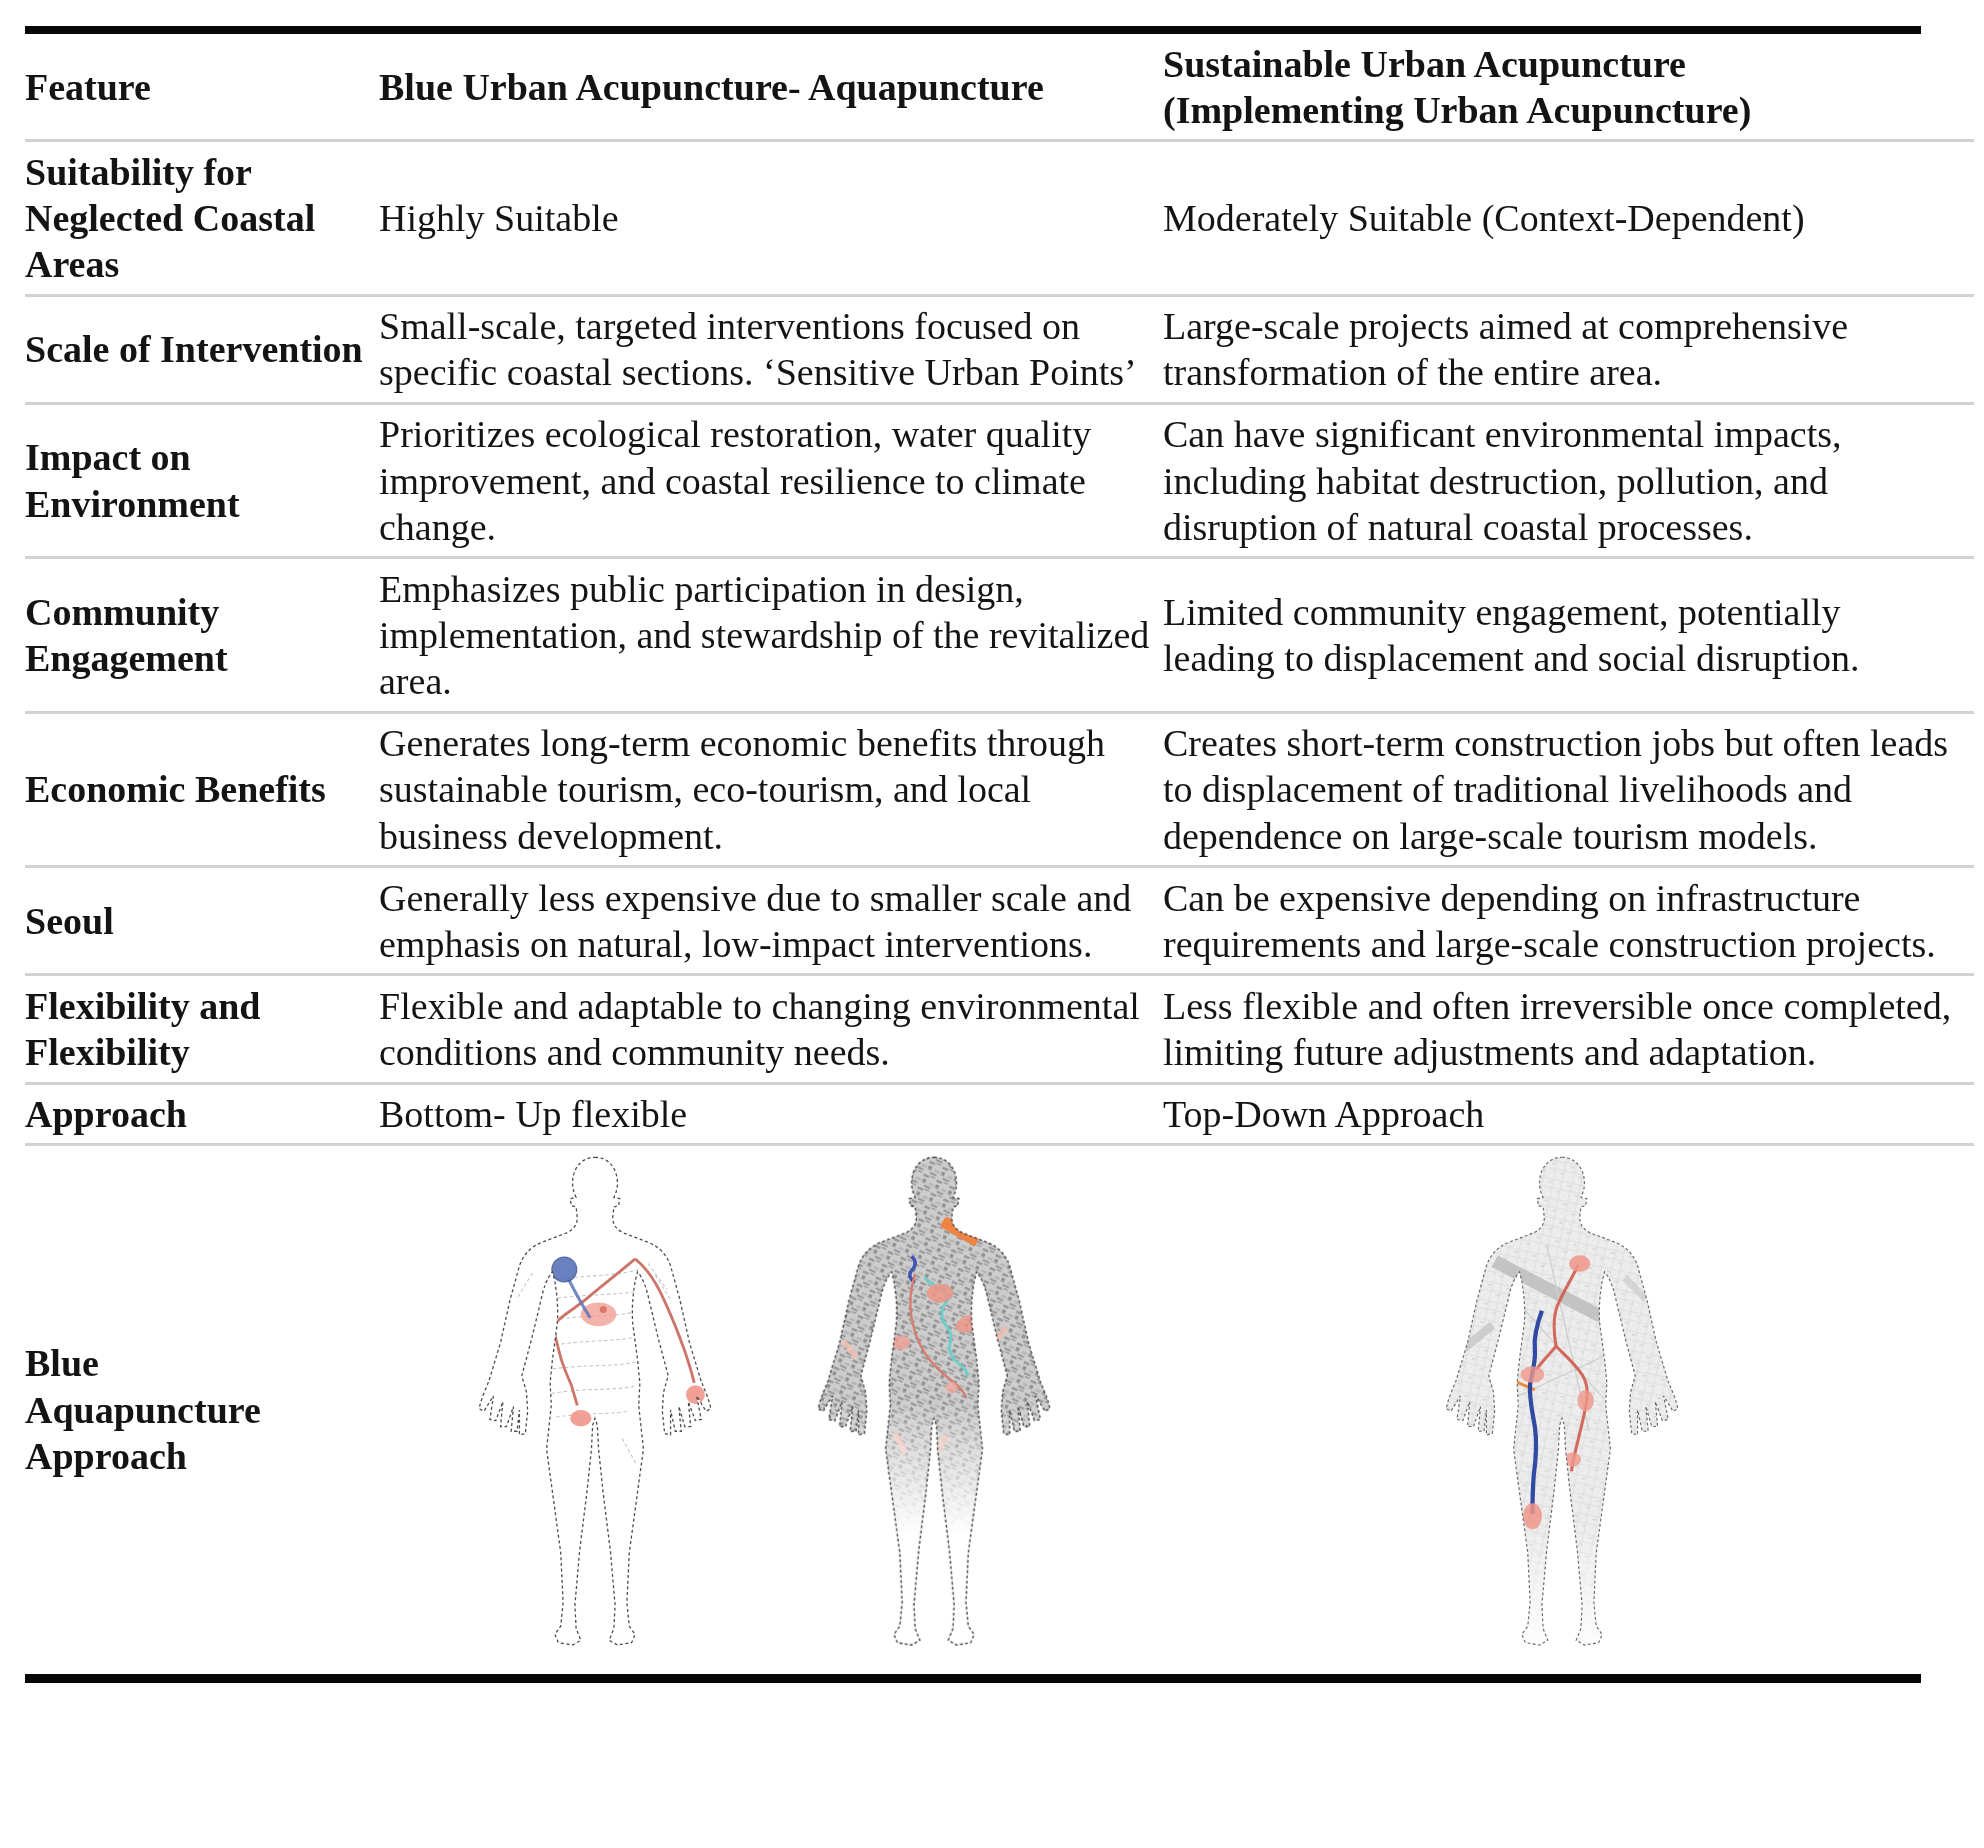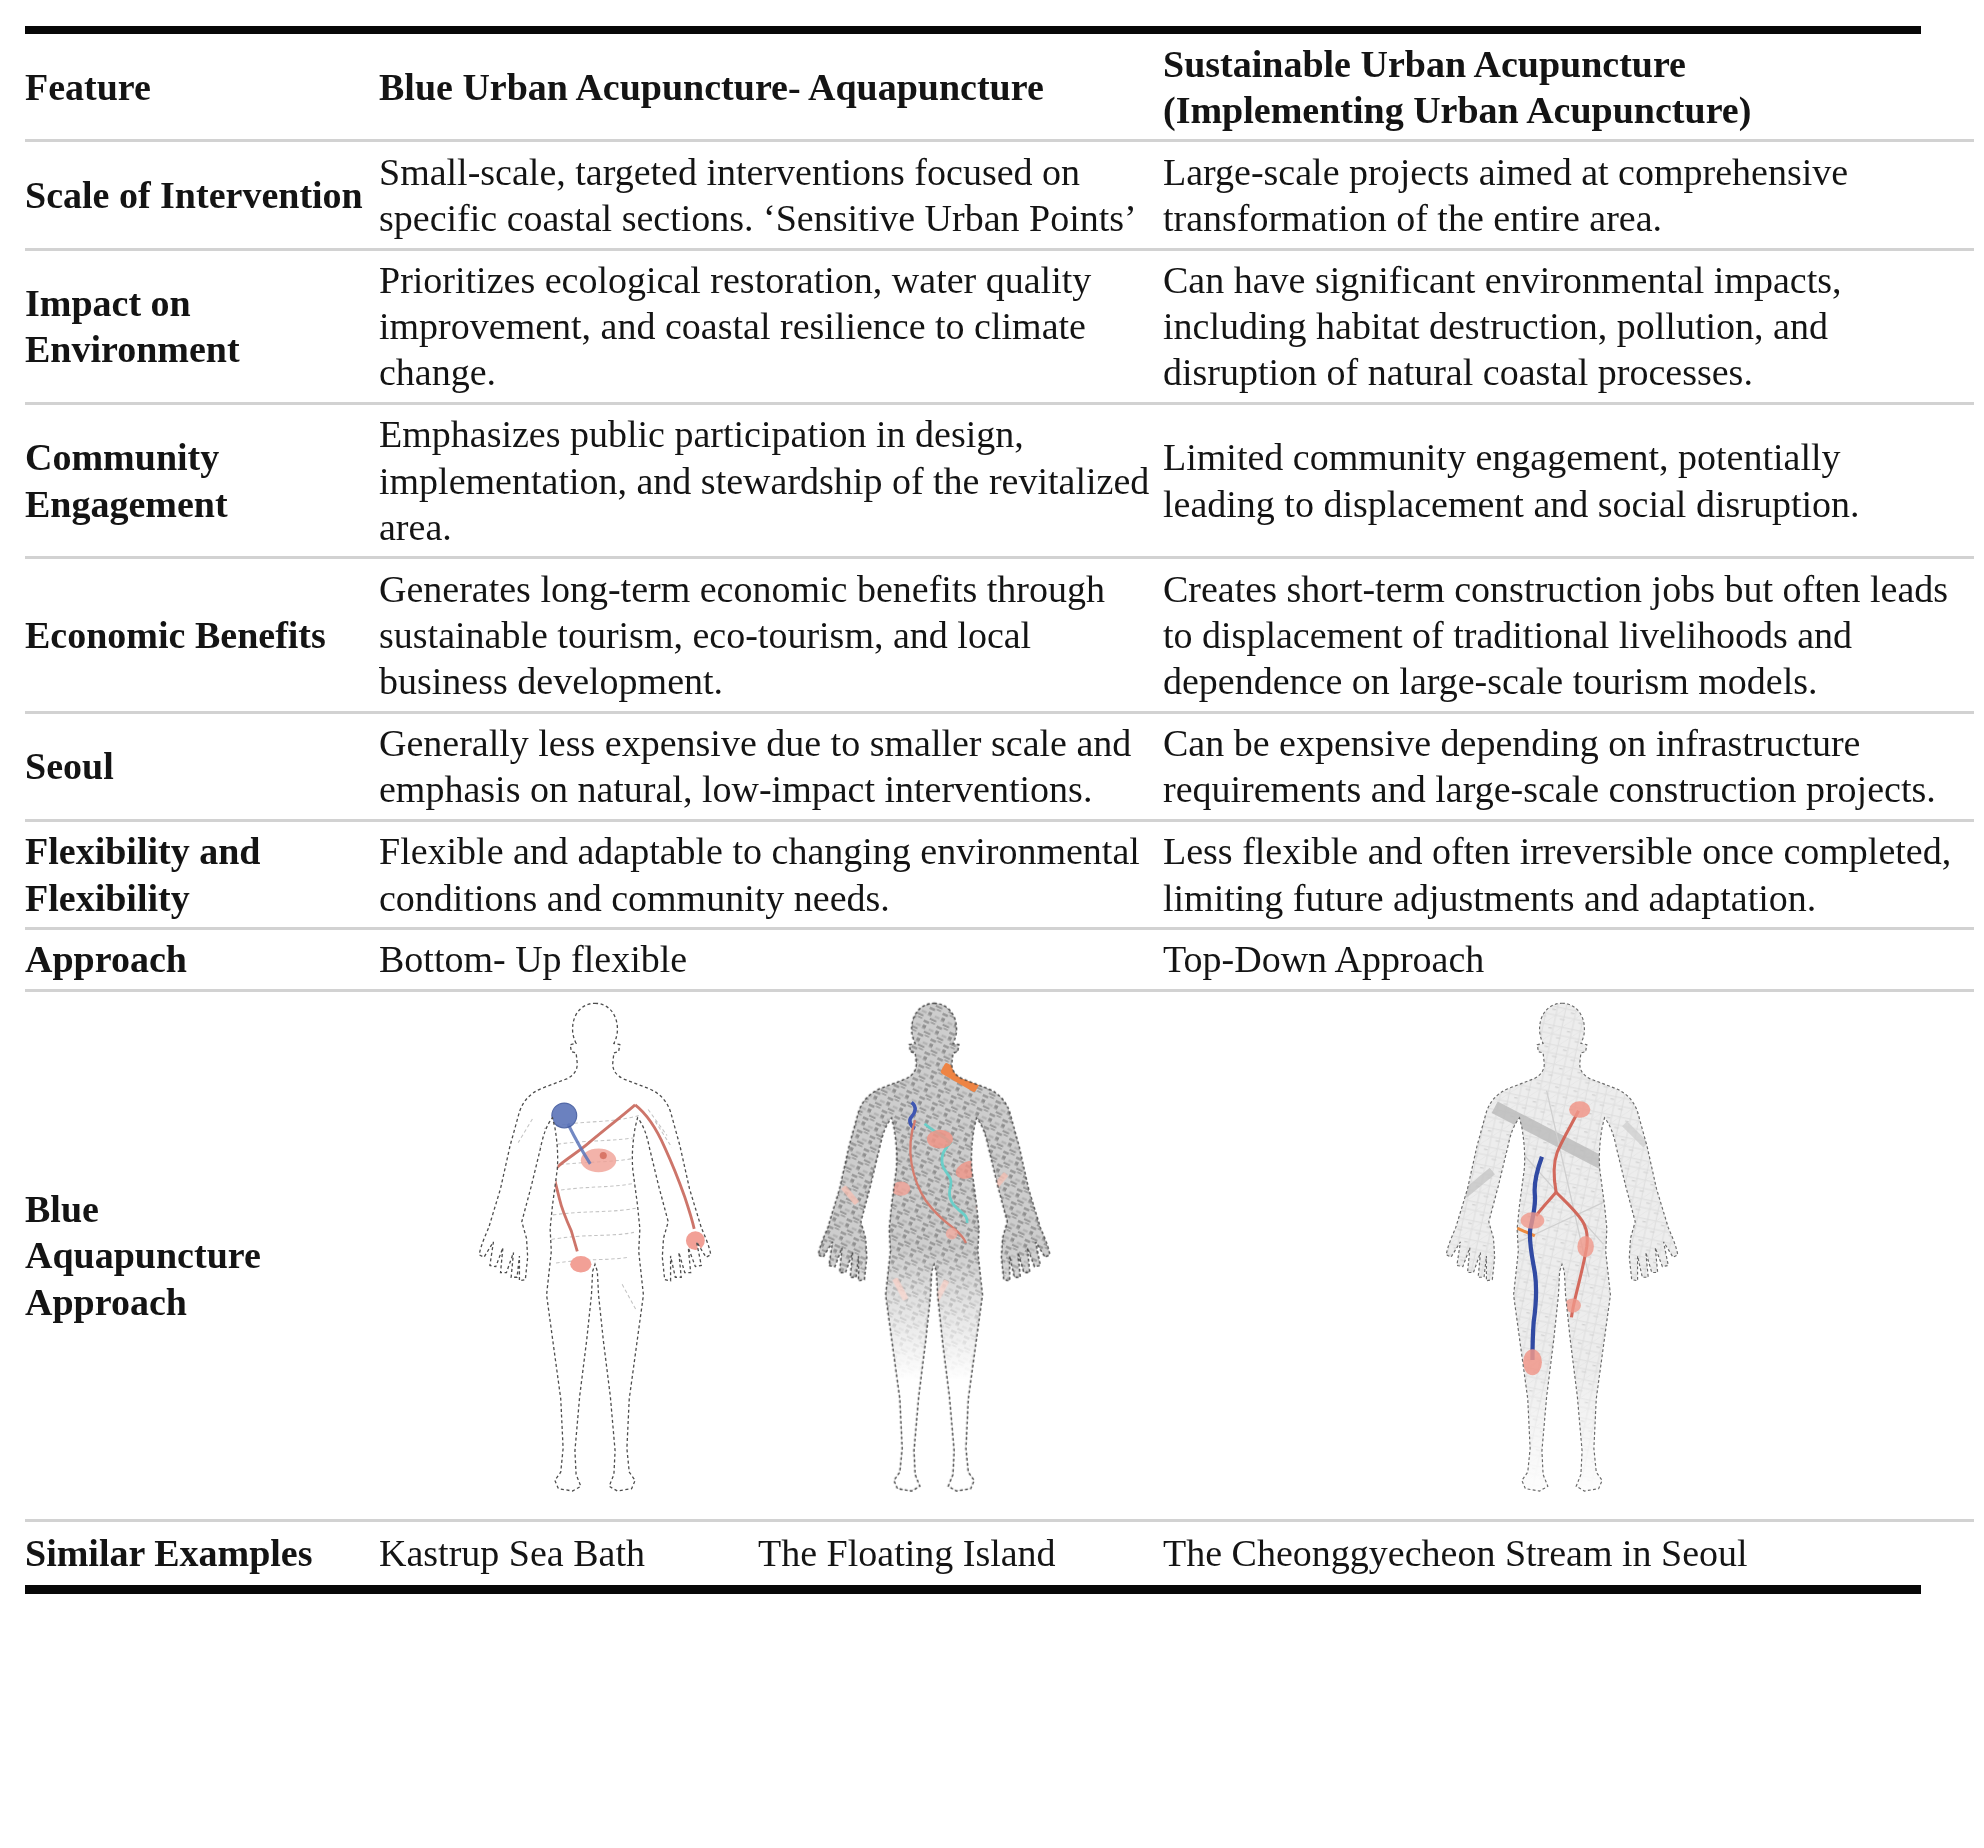--- a/index.html
+++ b/index.html
@@ -101,20 +101,33 @@
       </td>
       <td>
         <span class="cellText">Blue Urban Acupuncture- Aquapuncture</span>
       </td>
       <td>
         <span class="fl">Sustainable Urban Acupuncture</span>
         <span class="fl">(Implementing Urban Acupuncture)</span>
       </td>
     </tr>
 
+    <tr class="r">
+      <td class="feature">
+        <span class="fl">Suitability for</span>
+        <span class="fl">Neglected Coastal</span>
+        <span class="fl">Areas</span>
+      </td>
+      <td>
+            <span class="cellText">Highly Suitable</span>
+          </td>
+      <td>
+            <span class="cellText">Moderately Suitable (Context-Dependent)</span>
+          </td>
+    </tr>
 
     <tr class="r">
       <td class="feature">
         <span class="fl">Scale of Intervention</span>
       </td>
       <td>
             <span class="cellText">Small-scale, targeted interventions focused on specific coastal sections. ‘Sensitive Urban Points’</span>
           </td>
       <td>
             <span class="cellText">Large-scale projects aimed at comprehensive transformation of the entire area.</span>
@@ -290,34 +303,20 @@
               </g>
               <rect x="0" y="0" width="210" height="440" fill="url(#fadeWhiteLow)"></rect>
             </g>
             <use href="#bodyPath" fill="none" stroke="#6a6a6a" stroke-width="1" stroke-dasharray="2.4 2"></use>
           </svg>
 
         </div>
       </td>
     </tr>
 
-    <tr class="r exrow">
-      <td class="feature">
-        <span class="fl">Similar Examples</span>
-      </td>
-      <td>
-        <div class="ex2">
-          <span class="exA">Kastrup Sea Bath</span>
-          <span class="exB">The Floating Island</span>
-        </div>
-      </td>
-      <td>
-        <span class="cellText">The Cheonggyecheon Stream in Seoul</span>
-      </td>
-    </tr>
 
   </tbody>
     </table>
 
   <div class="bar bottom"></div>
 
 </div>
 
 
 </body></html>

